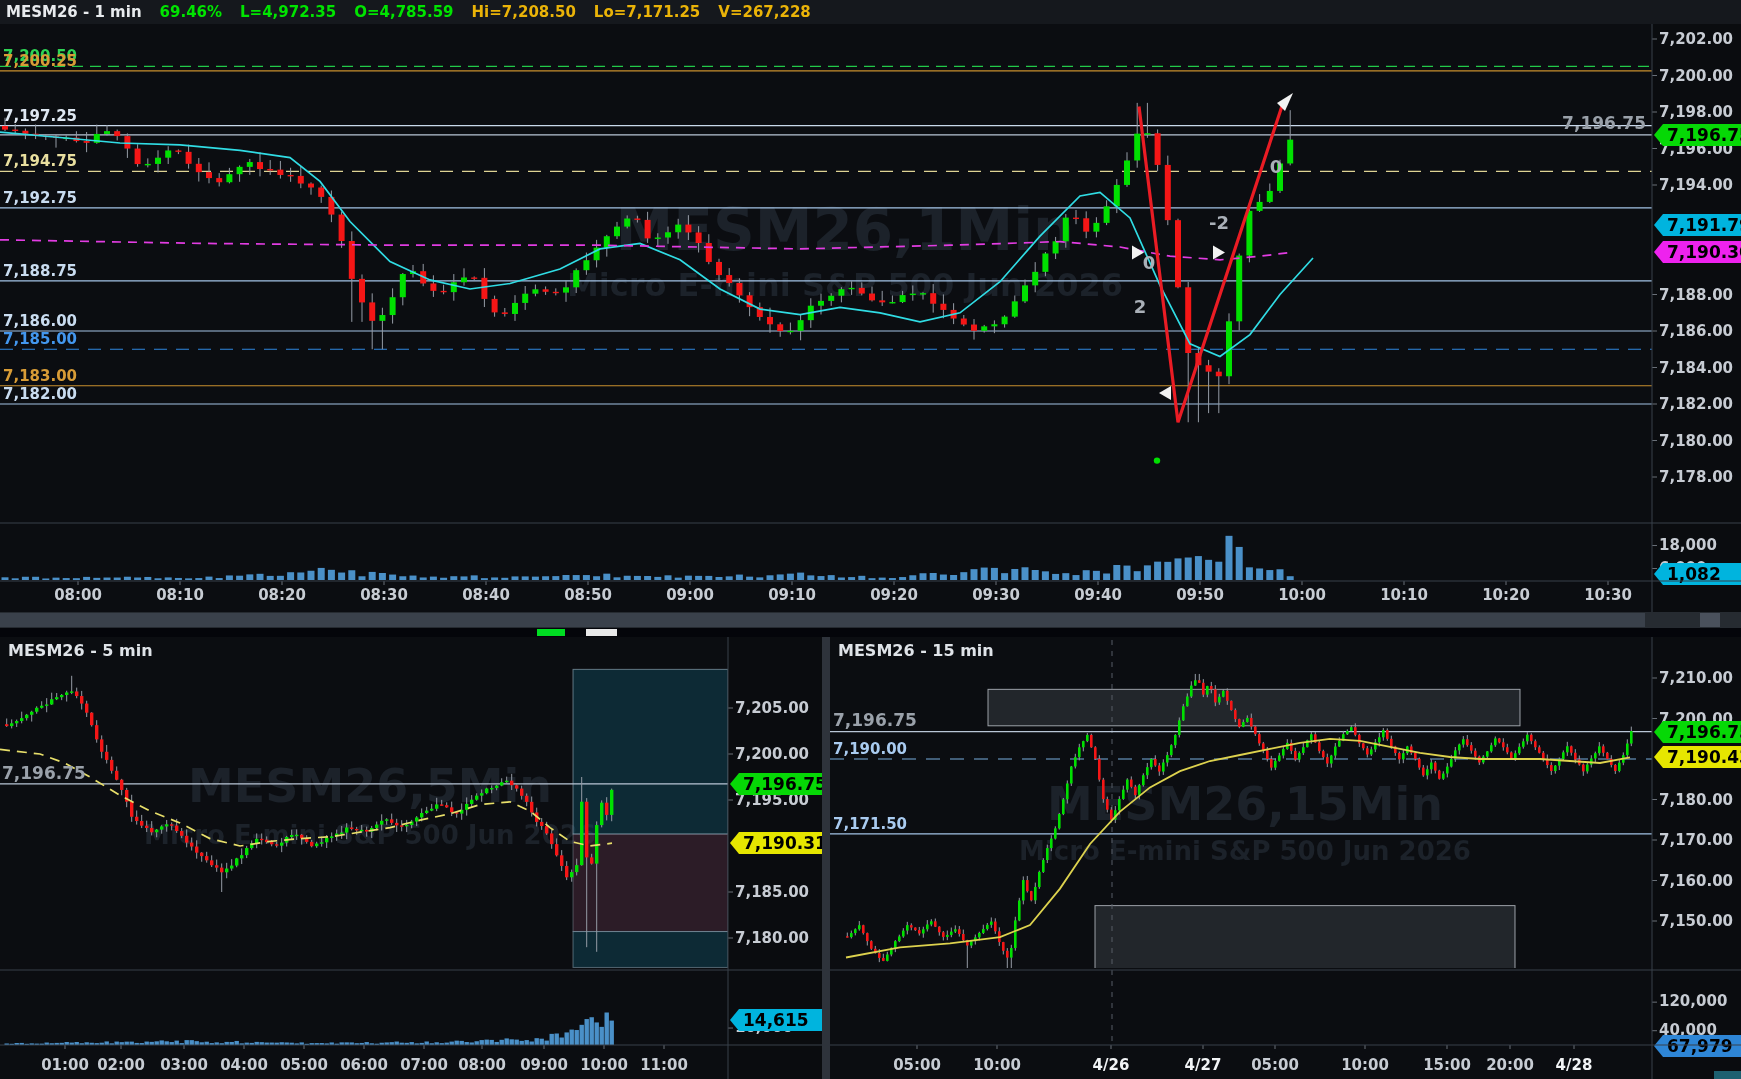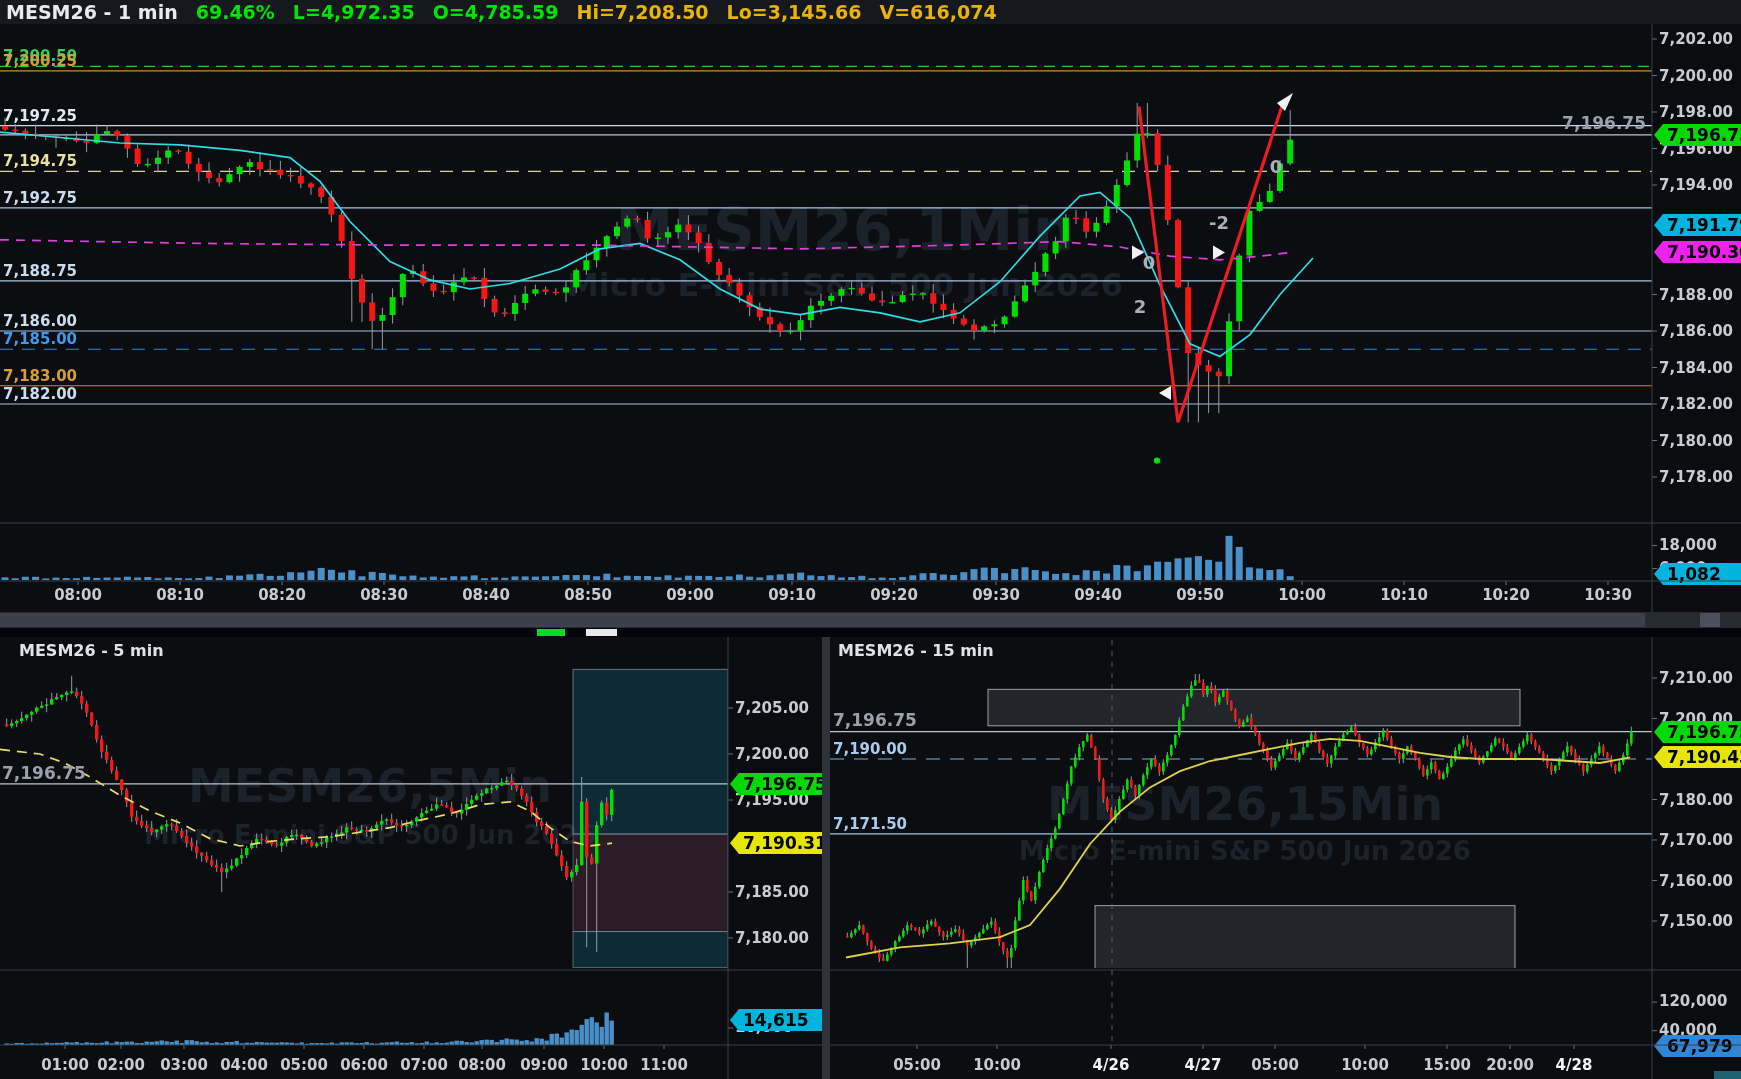--- a/index.html
+++ b/index.html
@@ -1,41 +1,41 @@
 <!DOCTYPE html>
 <html><head>
 <meta charset="utf-8">
 <style>
   html,body{margin:0;padding:0;background:#070809;}
   .workspace{position:relative;width:1741px;height:1079px;overflow:hidden;background:#070809;
     font-family:"DejaVu Sans",sans-serif;}
   .top-header{position:absolute;left:0;top:0;width:1741px;height:24px;background:#15181d;
     display:flex;align-items:center;gap:18px;padding-left:6px;box-sizing:border-box;
-    font-size:19px;font-weight:bold;white-space:nowrap;text-align:center;}
+    font-size:15px;font-weight:bold;white-space:nowrap;text-align:center;}
   .top-header .w{color:#e8ebee;}
   .top-header .g{color:#00e400;}
   .top-header .s{color:#eab308;}
   #chart-svg{position:absolute;left:0;top:0;}
   svg text{font-family:"DejaVu Sans",sans-serif;}
   .panel-title{position:absolute;font-size:16px;font-weight:bold;color:#dfe3e8;z-index:5;}
-  .panel-title.five{left:8px;top:641px;margin-left:11px;}
+  .panel-title.five{left:8px;top:641px;}
   .panel-title.fifteen{left:838px;top:641px;text-align:right;}
 </style>
 </head>
 <body>
 
 <div class="workspace">
   <div class="top-header">
     <span class="w">MESM26 - 1 min</span>
     <span class="g">69.46%</span>
     <span class="g">L=4,972.35</span>
     <span class="g">O=4,785.59</span>
     <span class="s">Hi=7,208.50</span>
-    <span class="s">Lo=3,145.66</span>
-    <span class="s">V=616,074</span>
+    <span class="s">Lo=7,171.25</span>
+    <span class="s">V=267,228</span>
   </div>
 
   <svg id="chart-svg" width="1741" height="1079" viewBox="0 0 1741 1079">
       <defs>
         <clipPath id="c1">
           <rect x="0" y="24" width="1652" height="557"></rect>
         </clipPath>
         <clipPath id="c5">
           <rect x="0" y="640" width="728" height="405"></rect>
         </clipPath>

